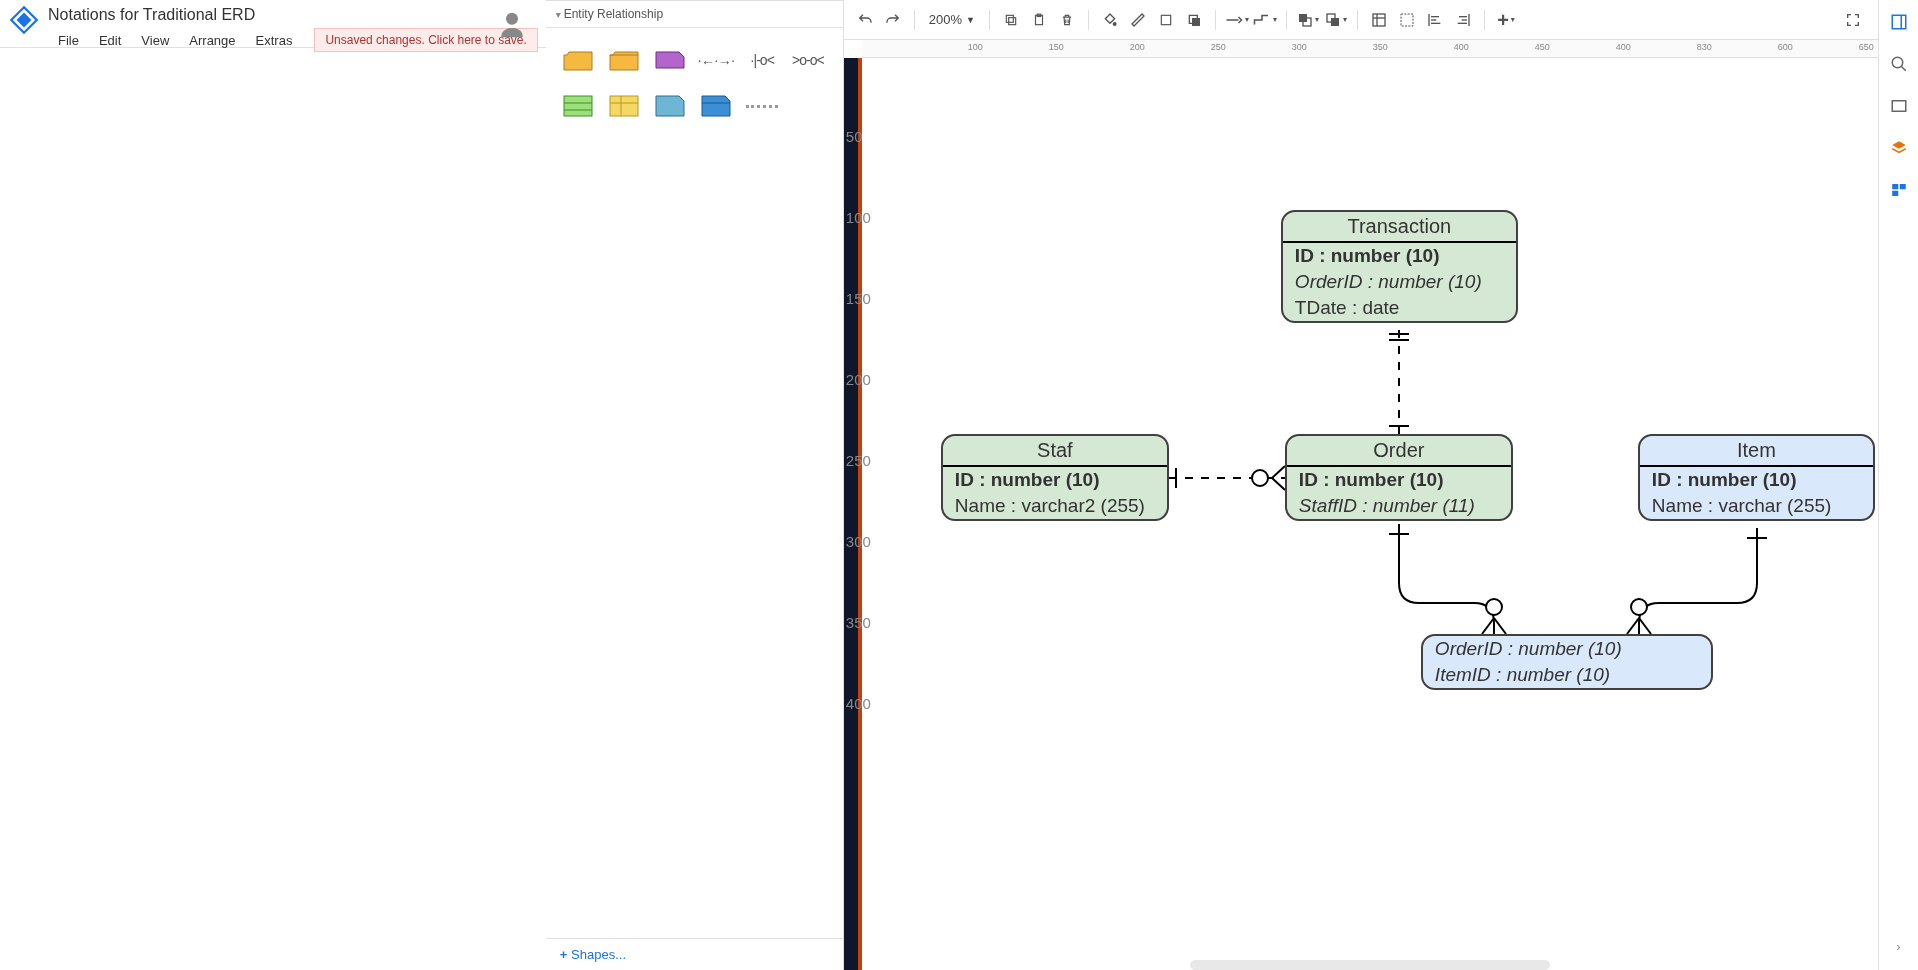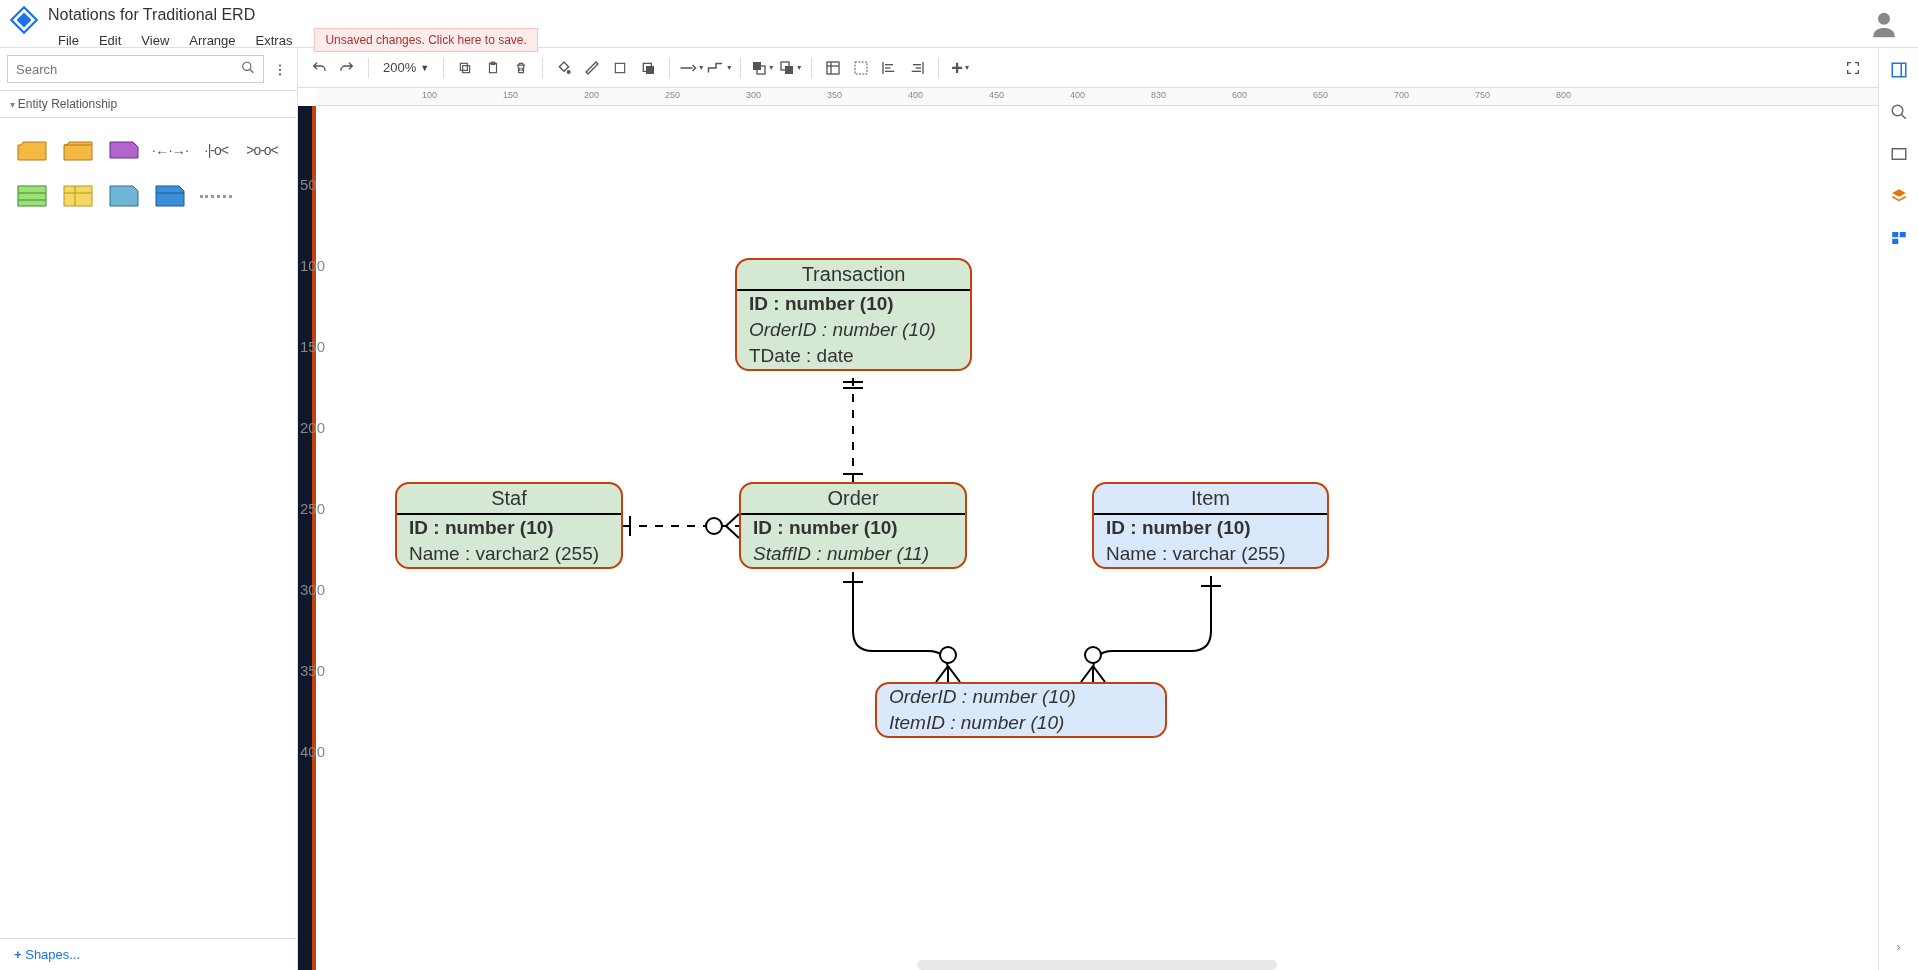--- a/index.html
+++ b/index.html
@@ -1,17 +1,17 @@
 <!DOCTYPE html>
 <html><head>
 <meta charset="utf-8">
 <style>
 *{box-sizing:border-box;margin:0;padding:0;font-family:Arial,Helvetica,sans-serif}
 body{background:#fff;overflow:hidden;font-size:13px;color:#333}
-#app{width:1918px;height:970px;position:relative;display:flex;flex-direction:column}
+#app{width:1918px;height:970px;position:relative;display:flex;flex-direction:row}
 
 
 .header{height:48px;border-bottom:1px solid #e0e0e0;display:flex;align-items:flex-start;padding:4px 8px;position:relative}
 .logo{width:32px;height:32px;margin-right:8px;display:flex;align-items:center;justify-content:center}
 .header-center{display:flex;flex-direction:column}
 .title{font-size:16px;font-weight:400;color:#333;padding:2px 0}
 .menubar{display:flex;gap:0;margin-top:2px;align-items:center}
 .menu-item{padding:2px 10px;font-size:13px;cursor:pointer;color:#333}
 .save-warn{background:#fdecea;border:1px solid #f5c2c0;color:#a33;padding:4px 10px;font-size:12px;margin-left:12px;cursor:pointer}
 .avatar-btn{position:absolute;right:18px;top:8px;width:32px;height:32px;cursor:pointer;color:#888}
@@ -43,21 +43,21 @@
 .fullscreen-btn{width:26px;height:26px;cursor:pointer;color:#555;display:flex;align-items:center;justify-content:center;margin-right:4px}
 
 .canvas-wrap{flex:1;position:relative;overflow:hidden;background:#fff}
 .ruler-h{position:absolute;left:18px;right:0;top:0;height:18px;background:#fafafa;border-bottom:1px solid #e0e0e0;font-size:9px;color:#888}
 .ruler-h span{position:absolute;top:2px;transform:translateX(-50%)}
 .ruler-v{position:absolute;top:18px;left:0;bottom:0;width:18px;background:#0f172a;border-right:4px solid #c2410c;font-size:15px;color:#888}
 .ruler-v span{position:absolute;left:2px;transform:translateY(-50%) rotate(0);writing-mode:horizontal-tb}
 .canvas{position:absolute;left:18px;top:18px;right:0;bottom:0;overflow:hidden}
 
 
-.entity{position:absolute;border:2px solid #c2410c;border-radius:14px;overflow:hidden;box-shadow:0 0 0 rgba(0,0,0,0)}
+.entity{position:absolute;border:2px solid #404040;border-radius:14px;overflow:hidden;box-shadow:0 0 0 rgba(0,0,0,0)}
 .entity.green{background:#d5e8d4}
 .entity.blue{background:#dae8fc}
 .ent-title{text-align:center;font-size:20px;padding:3px 8px;border-bottom:2px solid #000}
 .ent-row{padding:2px 12px;font-size:19px}
 .ent-row.pk{font-weight:bold}
 .ent-row.fk{font-style:italic}
 
 
 .links{position:absolute;left:0;top:0;width:100%;height:100%;pointer-events:none}
 .links line,.links path,.links circle{stroke:#000;stroke-width:2;fill:none}
@@ -106,30 +106,20 @@
       <svg viewBox="0 0 24 24" fill="currentColor">
           <circle cx="12" cy="8" r="4.5"></circle>
           <path d="M4 21c0-4 4-6 8-6s8 2 8 6v1H4z"></path>
         </svg>
     </div>
   </div>
 
   <div class="main">
 
     <div class="sidebar">
-      <div class="search-row">
-        <input class="search-input" placeholder="Search" style="">
-        <span class="search-icon">
-          <svg width="14" height="14" viewBox="0 0 24 24" fill="none" stroke="currentColor" stroke-width="2">
-              <circle cx="10" cy="10" r="7"></circle>
-              <line x1="21" y1="21" x2="15" y2="15"></line>
-            </svg>
-        </span>
-        <div class="search-overflow">⋮</div>
-      </div>
       <div class="section-hdr">Entity Relationship</div>
       <div class="palette">
         <div class="pal-item">
             <svg class="pi-folder" viewBox="0 0 30 24">
               <path d="M1 7h3l2-3h23v18H1z" fill="#f5b942" stroke="#b07d1a"></path>
             </svg>
           </div>
         <div class="pal-item">
             <svg class="pi-folder" viewBox="0 0 30 24">
               <path d="M1 7h3l2-3h23v18H1z" fill="#f5b942" stroke="#b07d1a"></path>

